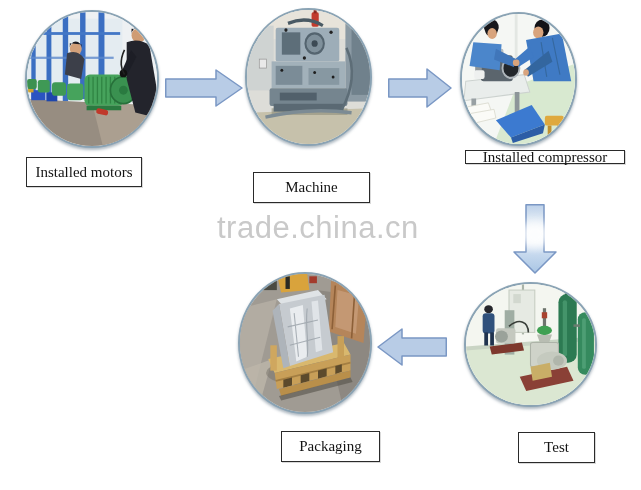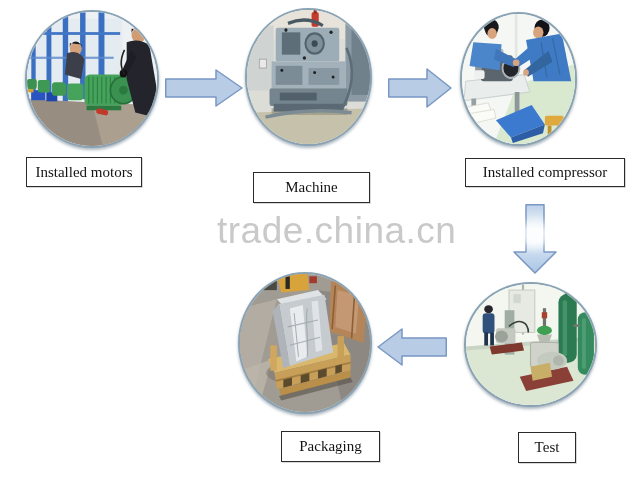--- a/index.html
+++ b/index.html
@@ -17,21 +17,21 @@
   .labelbox{
     position:absolute;background:#fff;border:1px solid var(--label-box-border,#2a2a2a);
     display:flex;align-items:center;justify-content:center;
     font-size:15px;color:#141414;box-sizing:border-box;
     box-shadow:1px 1px 0 rgba(0,0,0,.15);
   }
   .arrow{position:absolute;}
   .watermark{
     position:absolute;left:217px;top:211px;
     font-family:"Liberation Sans", sans-serif;
-    font-size:37px;line-height:1.1;letter-spacing:.5px;
+    font-size:31px;line-height:1.1;letter-spacing:.5px;
     color:var(--watermark-gray,#c9c9c9);white-space:nowrap;
   }
 </style>
 </head>
 <body>
 
 <div class="stage">
 
   <div class="circle" style="left:25px;top:10px;width:130px;height:134px;">
     <svg viewBox="0 0 120 120" preserveAspectRatio="none">
@@ -161,21 +161,21 @@
         <polygon points="4,86 28,82 32,92 8,96"></polygon>
         <polygon points="8,92 34,88 36,96 12,101"></polygon>
       </g>
       <polygon points="36,98 74,84 88,102 52,114" fill="#3c7ad0"></polygon>
       <polygon points="52,114 88,102 86,110 54,119" fill="#2c5da6"></polygon>
       <rect x="88" y="94" width="20" height="9" rx="2" fill="#dfa93e"></rect>
       <rect x="91" y="103" width="4" height="14" fill="#c08f2e"></rect>
       <rect x="101" y="103" width="4" height="14" fill="#c08f2e"></rect>
     </svg>
   </div>
-  <div class="labelbox" style="left:465px;top:158px;width:160px;height:29px;">
+  <div class="labelbox" style="left:465px;top:150px;width:160px;height:14px;">
     <span>Installed compressor</span>
   </div>
 
   <div class="watermark">trade.china.cn</div>
 
   <svg class="arrow" style="left:513px;top:204px;" width="44" height="70" viewBox="0 0 44 70">
     <defs>
       <linearGradient id="dg" x1="0" y1="0" x2="0" y2="1">
         <stop offset="0" stop-color="#bcd0e9"></stop>
           <stop offset=".18" stop-color="#d9e5f2"></stop>
@@ -221,21 +221,21 @@
       <rect x="71.5" y="24" width="3" height="28" fill="#6e746d"></rect>
       <rect x="70.5" y="28" width="5" height="6" fill="#a8422f"></rect>
       <polygon points="66,50 80,50 77,59 69,59" fill="#b8bdb2"></polygon>
       <ellipse cx="73" cy="46" rx="7" ry="4.5" fill="#3fa052"></ellipse>
       <rect x="60" y="58" width="26" height="24" rx="2" fill="#cfd3c9" stroke="#adb3a8" stroke-width="1"></rect>
       <ellipse cx="80" cy="76" rx="14" ry="9" fill="#c5cabf"></ellipse>
       <circle cx="86" cy="76" r="5" fill="#b0b6ab"></circle>
       <polygon points="60,82 78,78 80,92 62,96" fill="#c9ae67"></polygon>
     </svg>
   </div>
-  <div class="labelbox" style="left:518px;top:432px;width:58px;height:31px;">
+  <div class="labelbox" style="left:518px;top:432px;width:77px;height:31px;">
     <span>Test</span>
   </div>
 
   <svg class="arrow" style="left:377px;top:328px;" width="70" height="38" viewBox="0 0 70 38">
     <polygon points="69.25,10 25,10 25,1 1,19 25,37 25,28 69.25,28" fill="var(--arrow-fill)" stroke="var(--arrow-border)" stroke-width="1.5" stroke-linejoin="round"></polygon>
   </svg>
 
   <div class="circle" style="left:238px;top:272px;width:130px;height:138px;">
     <svg viewBox="0 0 120 120" preserveAspectRatio="none">
       <rect width="120" height="120" fill="#a09b93"></rect>

